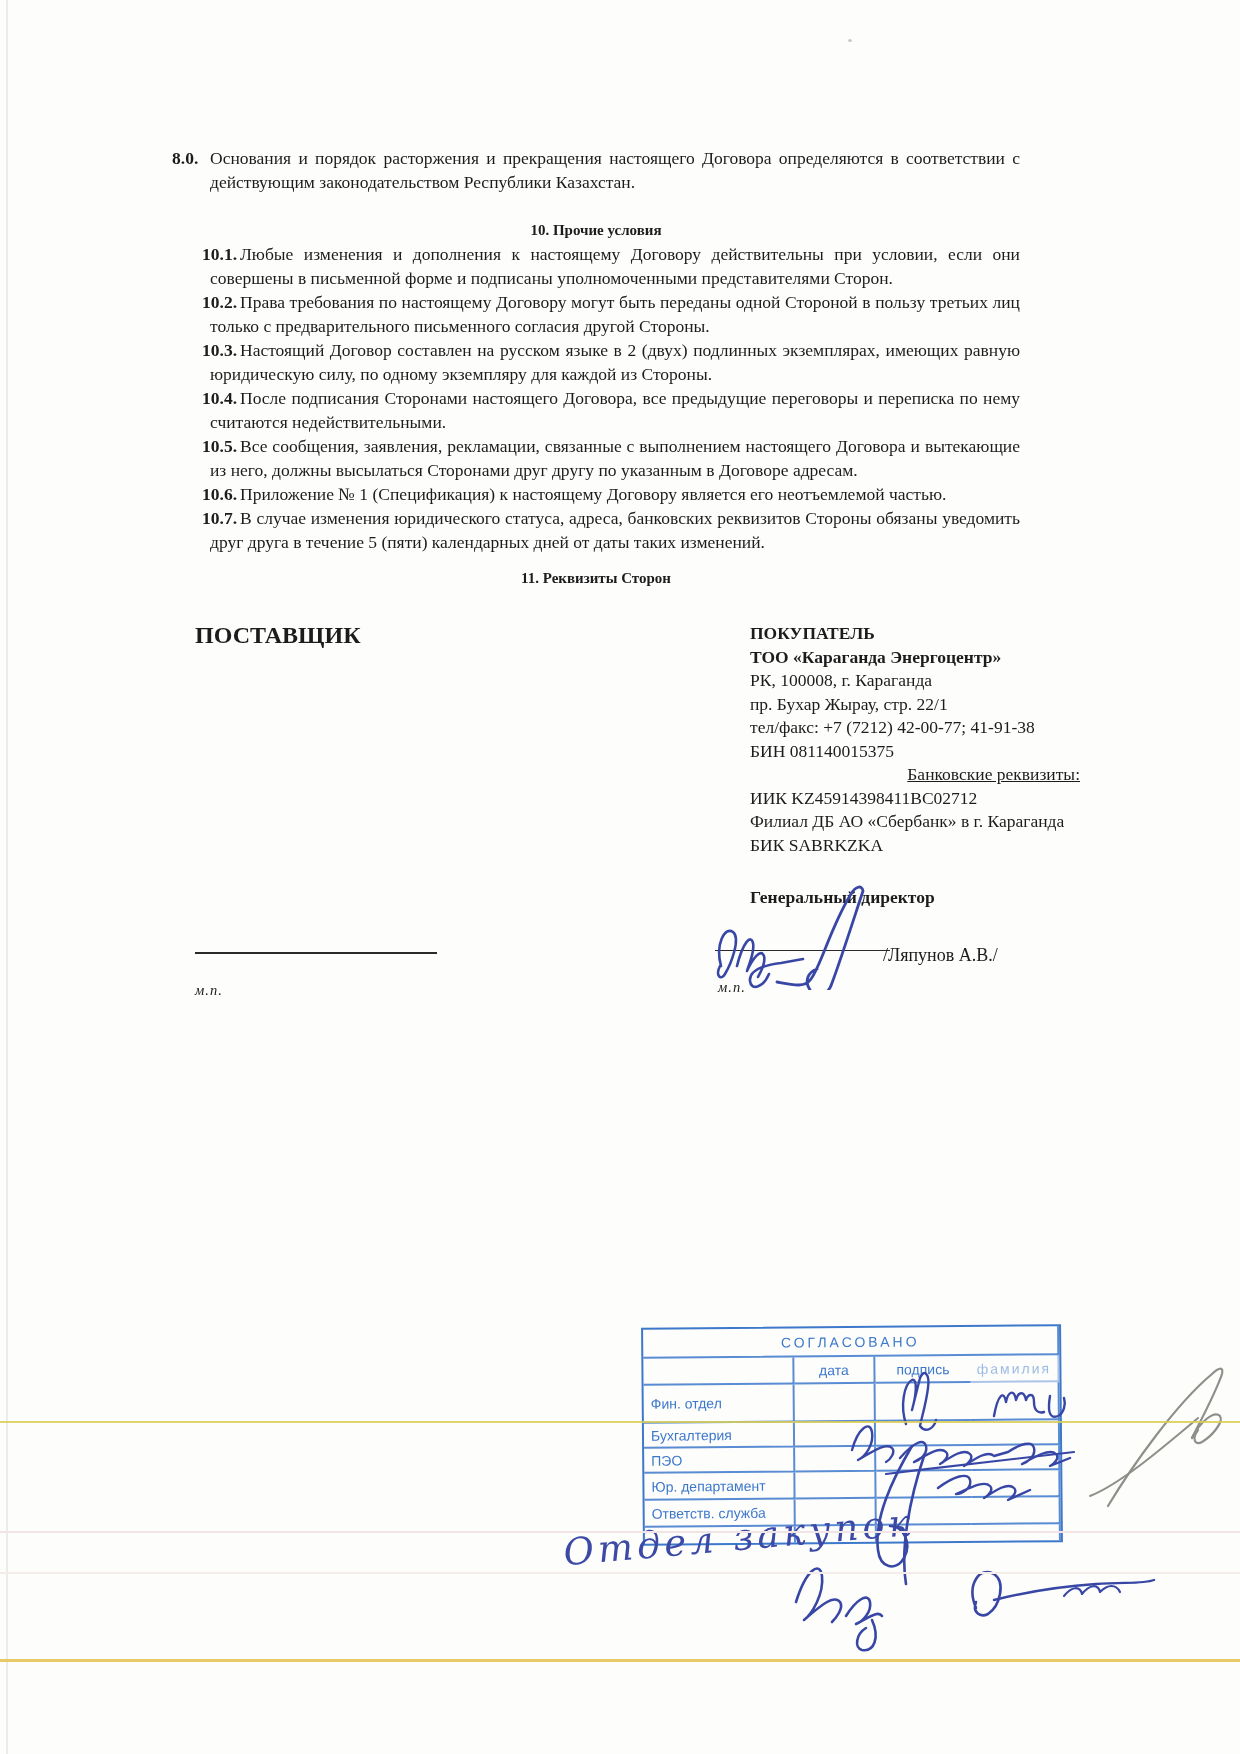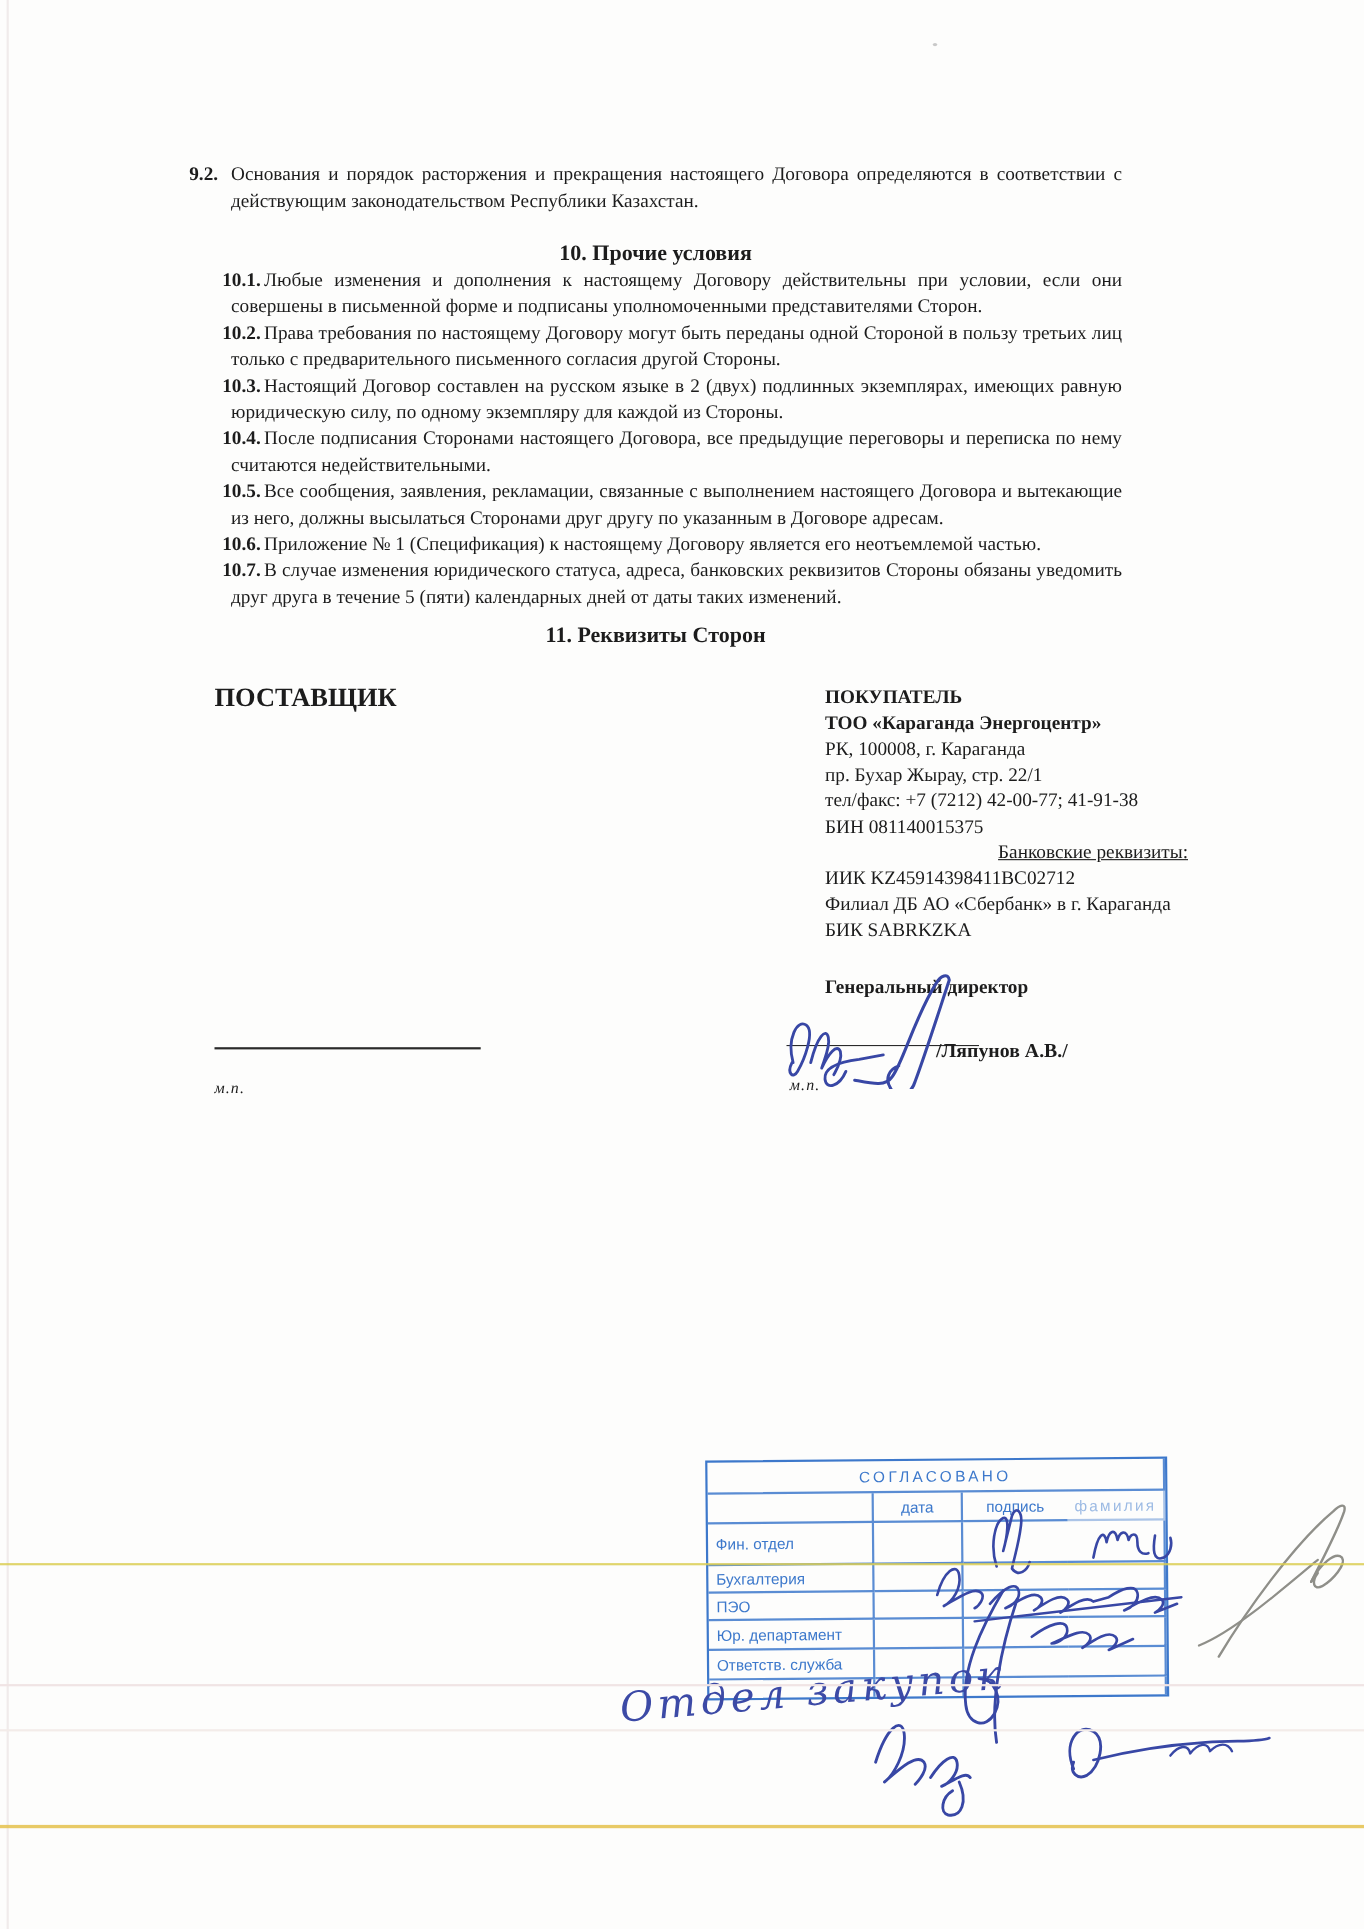--- a/index.html
+++ b/index.html
@@ -14,37 +14,37 @@
   .yellow1{top:1421px;height:2px;background:#dbce52;opacity:.85;}
   .yellow2{top:1659px;height:3px;background:#e5c455;opacity:.9;}
   .pink1{top:1531px;height:2px;background:#f0e4e4;}
   .pink2{top:1572px;height:2px;background:#f3ecE9;}
 
   
   .main-text{position:absolute;left:172px;top:146px;width:848px;font-size:17.5px;line-height:24px;text-align:justify;}
   p.clause{position:relative;margin:0;padding-left:38px;}
   p.clause .num{position:absolute;left:0;top:0;font-weight:bold;}
   p.tabbed{text-indent:30px;}
-  .main-text h3{margin:24px 0 0 0;font-size:20px;line-height:24px;text-align:center;font-weight:bold;}
+  .main-text h3{margin:24px 0 0 0;font-size:15px;line-height:24px;text-align:center;font-weight:bold;}
   .main-text h3.h11{margin-top:12px;}
 
   
   .supplier-title{position:absolute;left:195px;top:622px;font-size:24px;font-weight:bold;}
   .buyer{position:absolute;left:750px;top:622px;width:330px;font-size:17.5px;line-height:23.5px;}
   .buyer .b{font-weight:bold;}
   .buyer .u{text-decoration:underline;text-align:right;}
   .buyer .dir{font-weight:bold;margin-top:29px;}
 
   .sign-line{position:absolute;border-bottom:2px solid #2a2a2a;}
   .supplier-line{left:195px;top:952px;width:242px;}
   .buyer-line{left:715px;top:950px;width:175px;border-bottom-width:1.5px;}
   .seal{position:absolute;font-style:italic;font-size:14.5px;letter-spacing:1px;text-align:center;}
   .seal-left{left:195px;top:982px;}
   .seal-right{left:718px;top:979px;}
-  .sig-name{position:absolute;left:851px;top:945px;font-size:18px;font-weight:bold;}
+  .sig-name{position:absolute;left:883px;top:945px;font-size:18px;font-weight:normal;}
 
   
   .sig{position:absolute;pointer-events:none;}
   .ink{stroke:#3847a5;fill:none;stroke-linecap:round;stroke-linejoin:round;}
   .pencil{stroke:#8f8f89;fill:none;stroke-linecap:round;stroke-linejoin:round;}
 
   
   .stamp{
     position:absolute;left:642px;top:1326px;width:420px;height:218px;
     transform:rotate(-0.5deg);color:#2f6fc8;
@@ -71,21 +71,21 @@
 </head>
 <body>
 
 <div class="page">
 
   <div class="edge-left"></div>
   <div class="speck"></div>
 
   <div class="main-text">
     <p class="clause">
-      <span class="num">9.2.</span><span>Основания и порядок расторжения и прекращения настоящего Договора определяются в соответствии с действующим законодательством Республики Казахстан.</span>
+      <span class="num">8.0.</span><span>Основания и порядок расторжения и прекращения настоящего Договора определяются в соответствии с действующим законодательством Республики Казахстан.</span>
     </p>
     <h3>10.  Прочие условия</h3>
     <p class="clause tabbed">
       <span class="num">10.1.</span><span>Любые изменения и дополнения к настоящему Договору действительны при условии, если они совершены в письменной форме и подписаны уполномоченными представителями Сторон.</span>
     </p>
     <p class="clause tabbed">
       <span class="num">10.2.</span><span>Права требования по настоящему Договору могут быть переданы одной Стороной в пользу третьих лиц только с предварительного письменного согласия другой Стороны.</span>
     </p>
     <p class="clause tabbed">
       <span class="num">10.3.</span><span>Настоящий Договор составлен на русском языке в 2 (двух) подлинных экземплярах, имеющих равную юридическую силу, по одному экземпляру для каждой из Стороны.</span>

